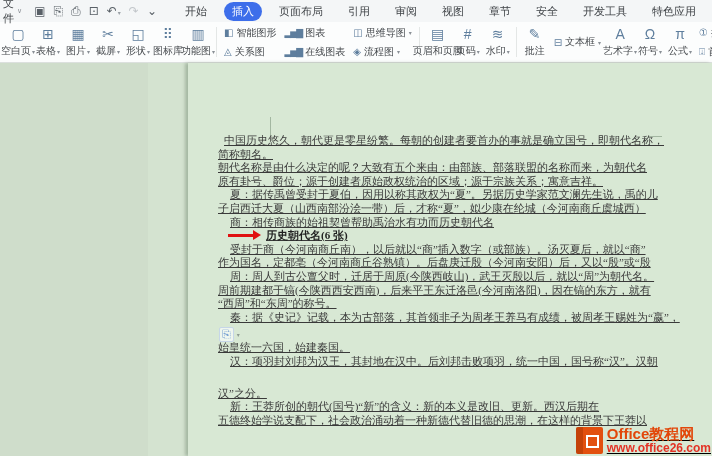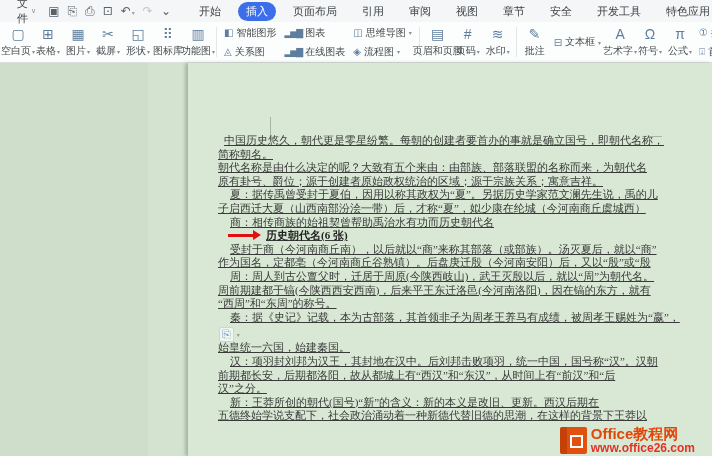--- a/index.html
+++ b/index.html
@@ -8,21 +8,21 @@
   }
   *{margin:0;padding:0;box-sizing:border-box;}
   html,body{background:#888;}
   .window{
     position:relative;width:712px;height:456px;overflow:hidden;background:#fff;
     font-family:"Liberation Sans","DejaVu Sans",sans-serif;
   }
   
   .titlebar{
     height:22px;background:#f4f6f7;display:flex;align-items:center;
-    font-size:11px;color:#3f4347;padding-left:16px;
+    font-size:11px;color:#3f4347;padding-left:2px;
   }
   .file-menu{display:flex;align-items:center;gap:3px;padding:0 6px;cursor:default;margin-left:-5px;}
   .file-chev{font-size:7px;color:#8d9298;}
   .qbar{display:flex;align-items:center;margin-left:2px;}
   .qicon{font-size:12px;color:#596067;padding:0 4px;display:flex;align-items:flex-end;}
   .qicon.dis{color:#c3c7cb;}
   .qcaret{font-size:6px;color:#9aa0a6;margin-left:1px;line-height:10px;}
   .tabs{display:flex;align-items:center;gap:1px;margin-left:8px;}
   .tab{padding:2px 8px;white-space:nowrap;cursor:default;margin-left:8px;}
   .tab.active{background:var(--accent);color:#fff;border-radius:10px;}
@@ -57,21 +57,21 @@
     font-size:11px;line-height:13.6px;color:#3a3a3a;text-decoration:underline;}
   .dline{white-space:nowrap;height:13.6px;position:relative;}
   .dline.heading{font-weight:bold;color:#1f1f1f;}
   .red-arrow{position:absolute;left:10px;top:5px;width:25px;height:3px;background:var(--arrow);}
   .red-arrow:after{content:'';position:absolute;right:-8px;top:-4px;
     border-left:8px solid var(--arrow);border-top:5px solid transparent;border-bottom:5px solid transparent;}
   .paste-btn{position:absolute;left:219px;top:264px;display:flex;align-items:center;gap:3px;}
   .pico{font-size:11px;color:#6f9bd2;background:rgba(255,255,255,.6);
     border:1px solid #c6d6e8;border-radius:2px;padding:0 2px;line-height:13px;}
   .pcaret{font-size:6px;color:#8d9a92;}
-  .watermark{position:absolute;right:17px;bottom:1px;display:flex;align-items:center;gap:4px;}
+  .watermark{position:absolute;right:1px;bottom:1px;display:flex;align-items:center;gap:4px;text-decoration:underline;}
   .wm-logo{width:27px;height:27px;background:var(--logo);position:relative;border-radius:2px;flex:none;}
   .wm-logo:before{content:'';position:absolute;left:10px;top:8px;width:9px;height:9px;border:2.5px solid #fff;}
   .wm-logo:after{content:'';position:absolute;left:0;top:0;width:7px;height:27px;background:rgba(140,40,0,.35);border-radius:2px 0 0 2px;}
   .wm-text{display:flex;flex-direction:column;line-height:1.08;}
   .wm-title{font-size:15px;font-weight:bold;color:var(--wm);}
   .wm-url{font-size:12px;font-weight:bold;color:#e33225;}
 </style>
 </head>
 <body>
 
@@ -268,30 +268,29 @@
 
     <div class="doc-text">
         <div class="dline" style="padding-left: 6px;"><span>中国历史悠久，朝代更是零星纷繁。每朝的创建者要首办的事就是确立国号，即朝代名称，</span></div>
         <div class="dline" style="padding-left: 0px;"><span>简称朝名。</span></div>
         <div class="dline" style="padding-left: 0px;"><span>朝代名称是由什么决定的呢？大致有五个来由：由部族、部落联盟的名称而来，为朝代名</span></div>
         <div class="dline" style="padding-left: 0px;"><span>原有卦号、爵位；源于创建者原始政权统治的区域；源于宗族关系；寓意吉祥。</span></div>
         <div class="dline" style="padding-left: 12px;"><span>夏：据传禹曾受封于夏伯，因用以称其政权为“夏”。另据历史学家范文澜先生说，禹的儿</span></div>
         <div class="dline" style="padding-left: 0px;"><span>子启西迁大夏（山西南部汾浍一带）后，才称“夏”，姒少康在纶城（今河南商丘虞城西）</span></div>
         <div class="dline" style="padding-left: 12px;"><span>商：相传商族的始祖契曾帮助禹治水有功而历史朝代名</span></div>
         <div class="dline heading" style="padding-left: 48px;"><span class="red-arrow"></span><span>历史朝代名(6 张)</span></div>
-        <div class="dline" style="padding-left: 12px;"><span>受封于商（今河南商丘南），以后就以“商”来称其部落（或部族）。汤灭夏后，就以“商”</span></div>
+        <div class="dline" style="padding-left: 12px;"><span>受封于商（今河南商丘南），以后就以“商”插入数字（或部族）。汤灭夏后，就以“商”</span></div>
         <div class="dline" style="padding-left: 0px;"><span>作为国名，定都亳（今河南商丘谷熟镇）。后盘庚迁殷（今河南安阳）后，又以“殷”或“殷</span></div>
         <div class="dline" style="padding-left: 12px;"><span>周：周人到古公亶父时，迁居于周原(今陕西岐山)，武王灭殷以后，就以“周”为朝代名。</span></div>
         <div class="dline" style="padding-left: 0px;"><span>周前期建都于镐(今陕西西安西南)，后来平王东迁洛邑(今河南洛阳)，因在镐的东方，就有</span></div>
         <div class="dline" style="padding-left: 0px;"><span>“西周”和“东周”的称号。</span></div>
         <div class="dline" style="padding-left: 12px;"><span>秦：据《史记》记载，本为古部落，其首领非子为周孝王养马有成绩，被周孝王赐姓为“嬴”，</span></div>
         <div class="dline" style="padding-left: 0px; margin-top: 17px;"><span>始皇统一六国，始建秦国。</span></div>
         <div class="dline" style="padding-left: 12px;"><span>汉：项羽封刘邦为汉王，其封地在汉中。后刘邦击败项羽，统一中国，国号称“汉”。汉朝</span></div>
-        <div class="dline" style="padding-left: 0px;"><span>前期都长安，后期都洛阳，故从都城上有“西汉”和“东汉”，从时间上有“前汉”和“后</span></div>
-        <div class="dline" style="padding-left: 0px;"><span>汉”之分。</span></div>
+        <div class="dline" style="padding-left: 0px; margin-top: 18px;"><span>汉”之分。</span></div>
         <div class="dline" style="padding-left: 12px;"><span>新：王莽所创的朝代(国号)“新”的含义：新的本义是改旧、更新。西汉后期在</span></div>
         <div class="dline" style="padding-left: 0px;"><span>五德终始学说支配下，社会政治涌动着一种新德代替旧德的思潮，在这样的背景下王莽以</span></div>
       </div>
 
     <div class="paste-btn">
       <span class="pico">⎘</span>
       <span class="pcaret">▾</span>
     </div>
 
     <div class="watermark">

